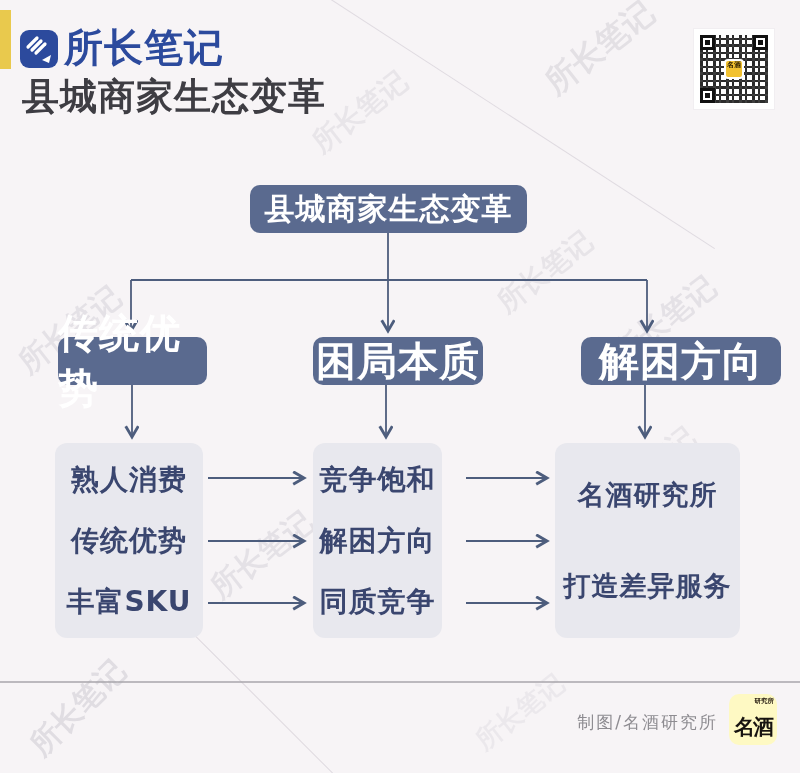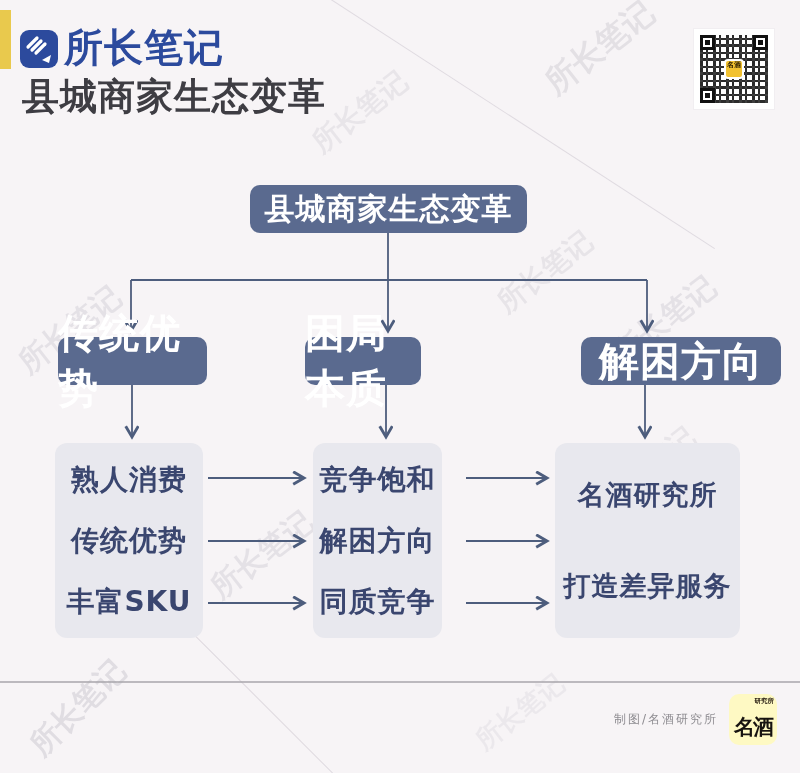--- a/index.html
+++ b/index.html
@@ -37,33 +37,33 @@
     color:#2b1d00;font-size:7px;font-weight:900;line-height:8px;text-align:center;overflow:hidden;
   }
   
   .node{
     position:absolute;background:#5a6a8f;border-radius:10px;color:#fff;
     display:flex;align-items:center;justify-content:center;
     font-weight:700;letter-spacing:1px;
   }
   .root-node{left:250px;top:185px;width:277px;height:48px;font-size:30px;}
   .branch{top:337px;height:48px;font-size:40px;}
-  .b0{left:58px;width:149px;} .b1{left:305px;width:116px;font-family:Liberation Mono, monospace;} .b2{left:581px;width:200px;}
+  .b0{left:58px;width:149px;} .b1{left:313px;width:170px;font-family:Liberation Mono, monospace;} .b2{left:581px;width:200px;}
   .listbox{
     position:absolute;top:443px;height:195px;background:#e8e8ee;border-radius:12px;
     display:flex;flex-direction:column;justify-content:space-around;align-items:center;
     padding:6px 16px;box-sizing:border-box;
   }
   .l0{left:55px;width:148px;} .l1{left:313px;width:129px;} .l2{left:555px;width:185px;}
   .list-item{color:#3a466f;font-weight:700;font-size:28px;line-height:30px;letter-spacing:1px;white-space:nowrap;}
   .l2 .list-item{font-size:27px;}
   svg.connectors{position:absolute;left:0;top:0;pointer-events:none;}
   
   .divider{position:absolute;left:0;top:681px;width:800px;height:2px;background:#a8a5ab;opacity:.75;}
-  .credit{position:absolute;left:500px;top:711px;width:218px;text-align:right;font-size:12px;color:#8e8c91;letter-spacing:2px;}
+  .credit{position:absolute;left:500px;top:711px;width:218px;text-align:right;font-size:17px;color:#8e8c91;letter-spacing:2px;}
   .footer-logo{
     position:absolute;left:729px;top:694px;width:48px;height:51px;border-radius:10px;background:#fef9c3;
     overflow:hidden;
   }
   .footer-logo .main{position:absolute;left:0;right:0;bottom:4px;text-align:center;font-size:21px;font-weight:900;color:#171310;letter-spacing:-2px;}
   .footer-logo .sub{position:absolute;right:3px;top:3px;font-size:6.5px;font-weight:700;color:#2a2013;letter-spacing:0;}
 </style>
 </head>
 <body>
 

